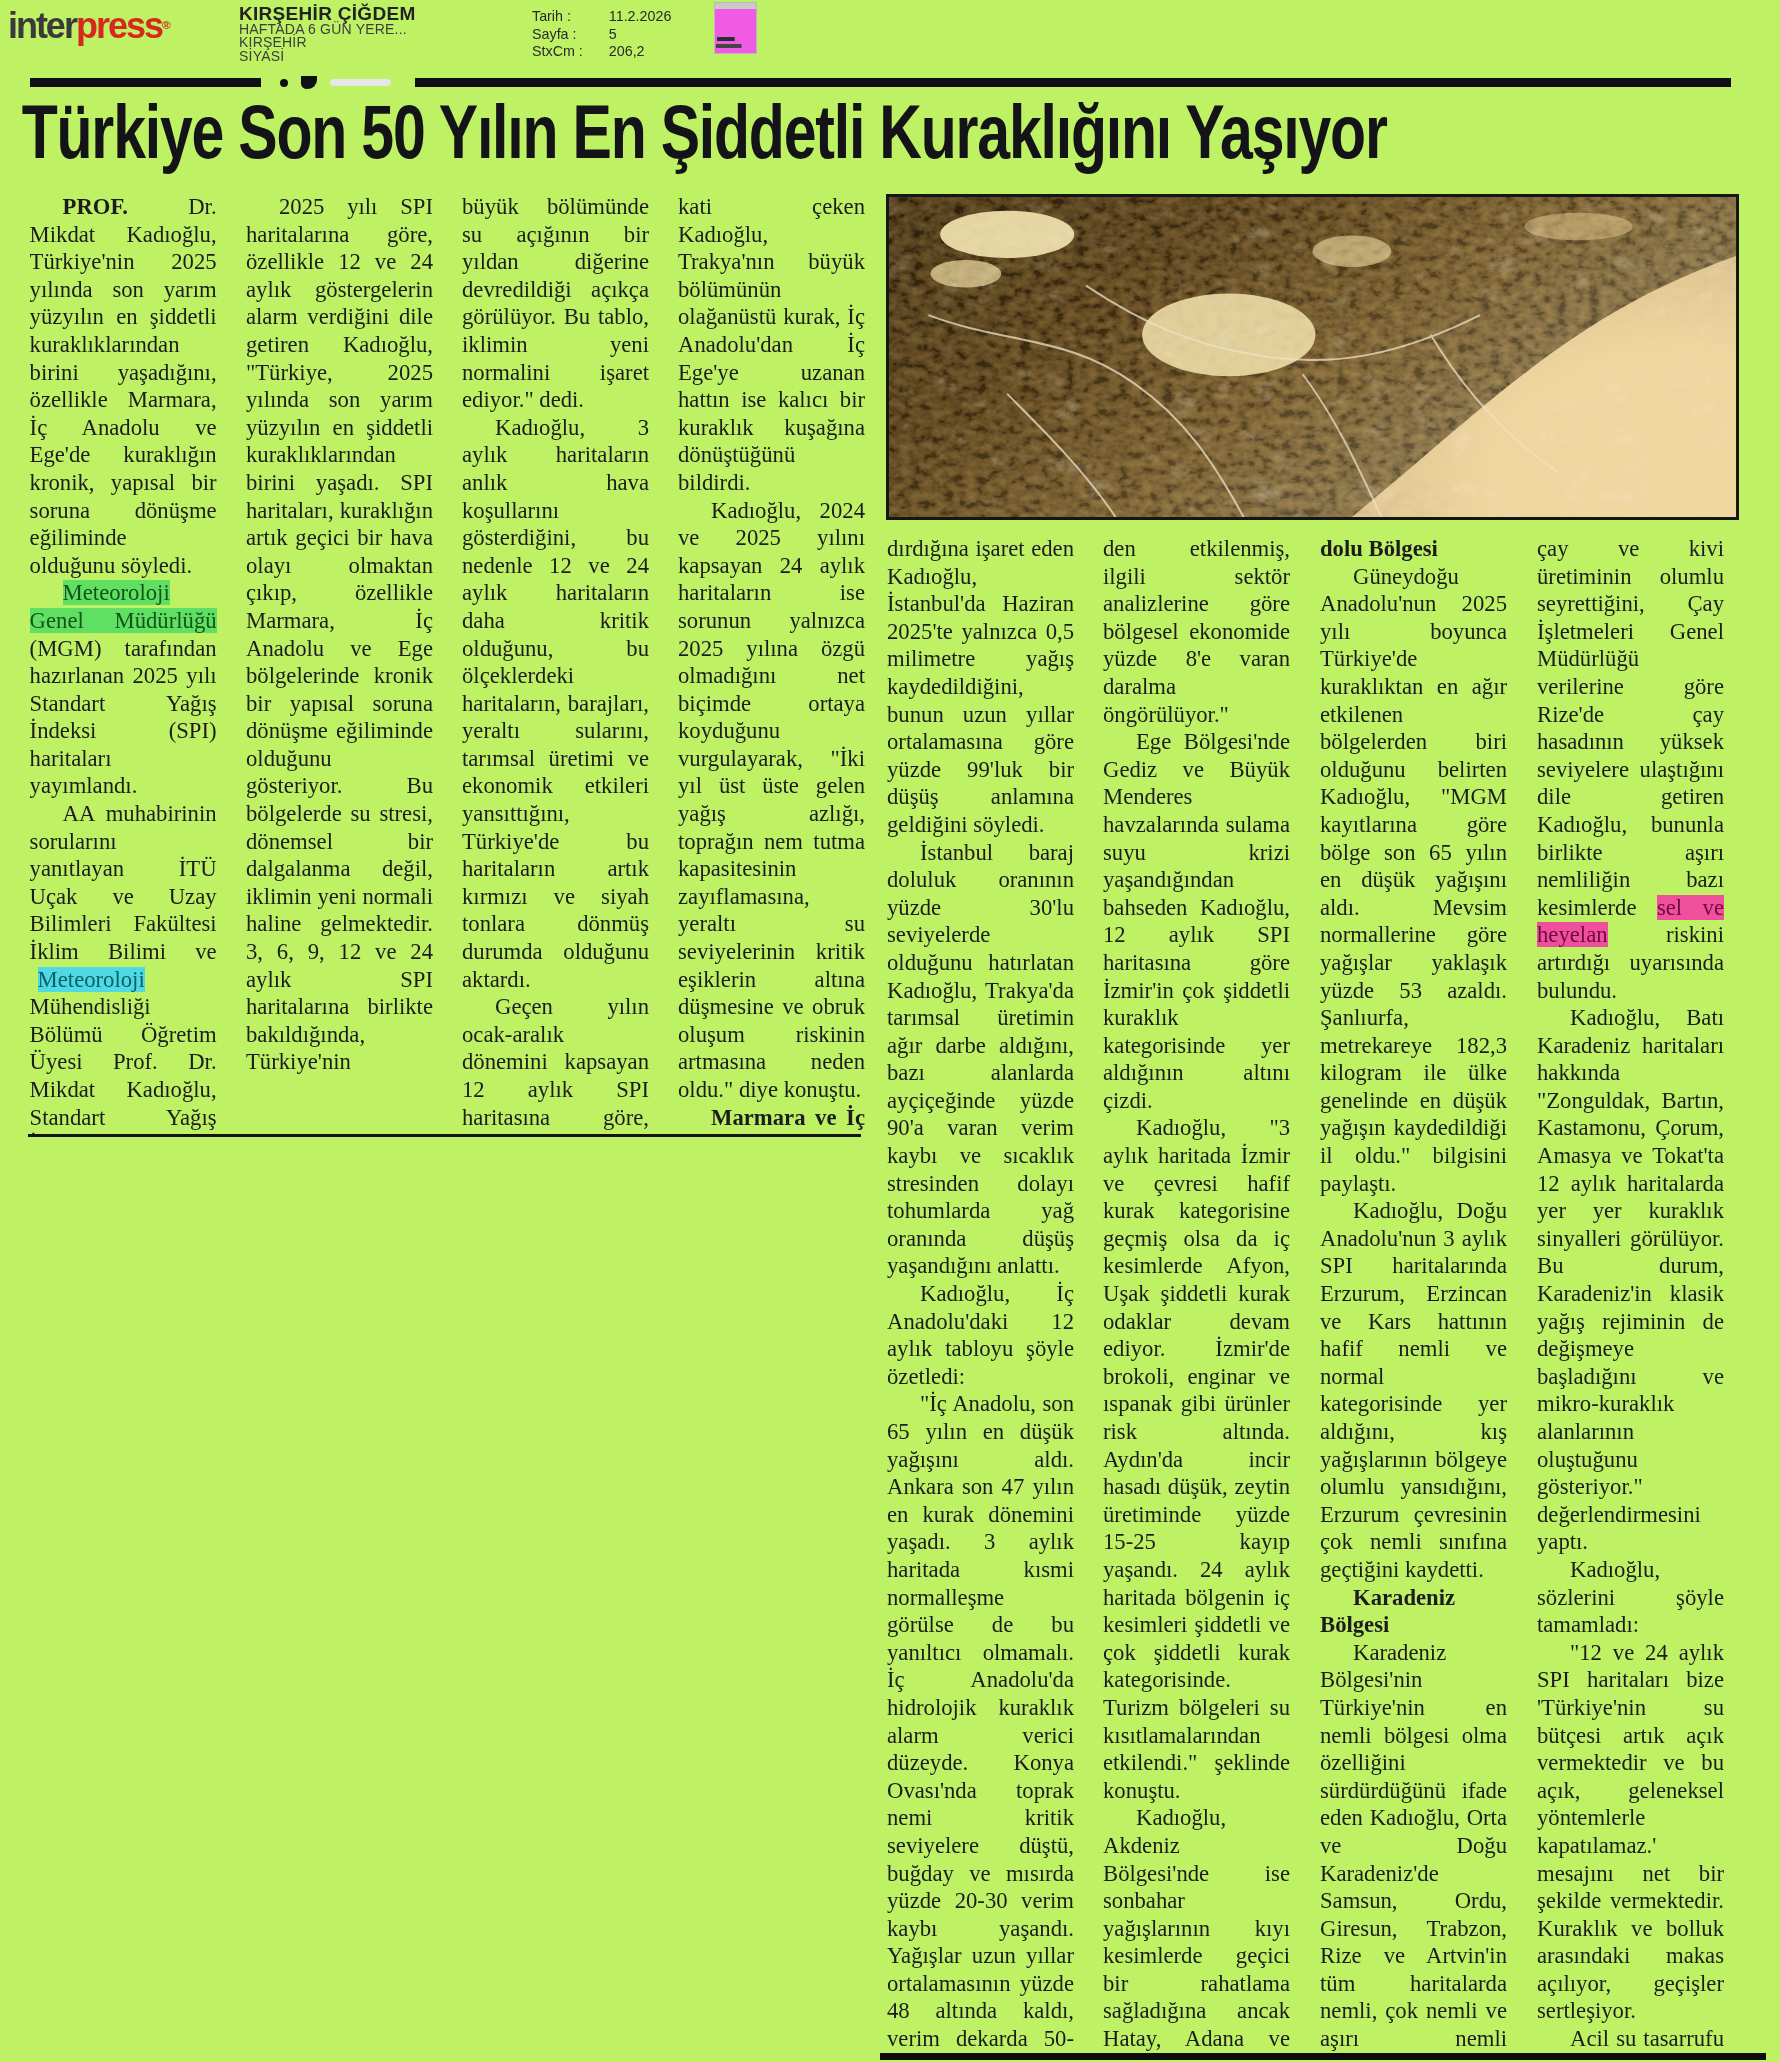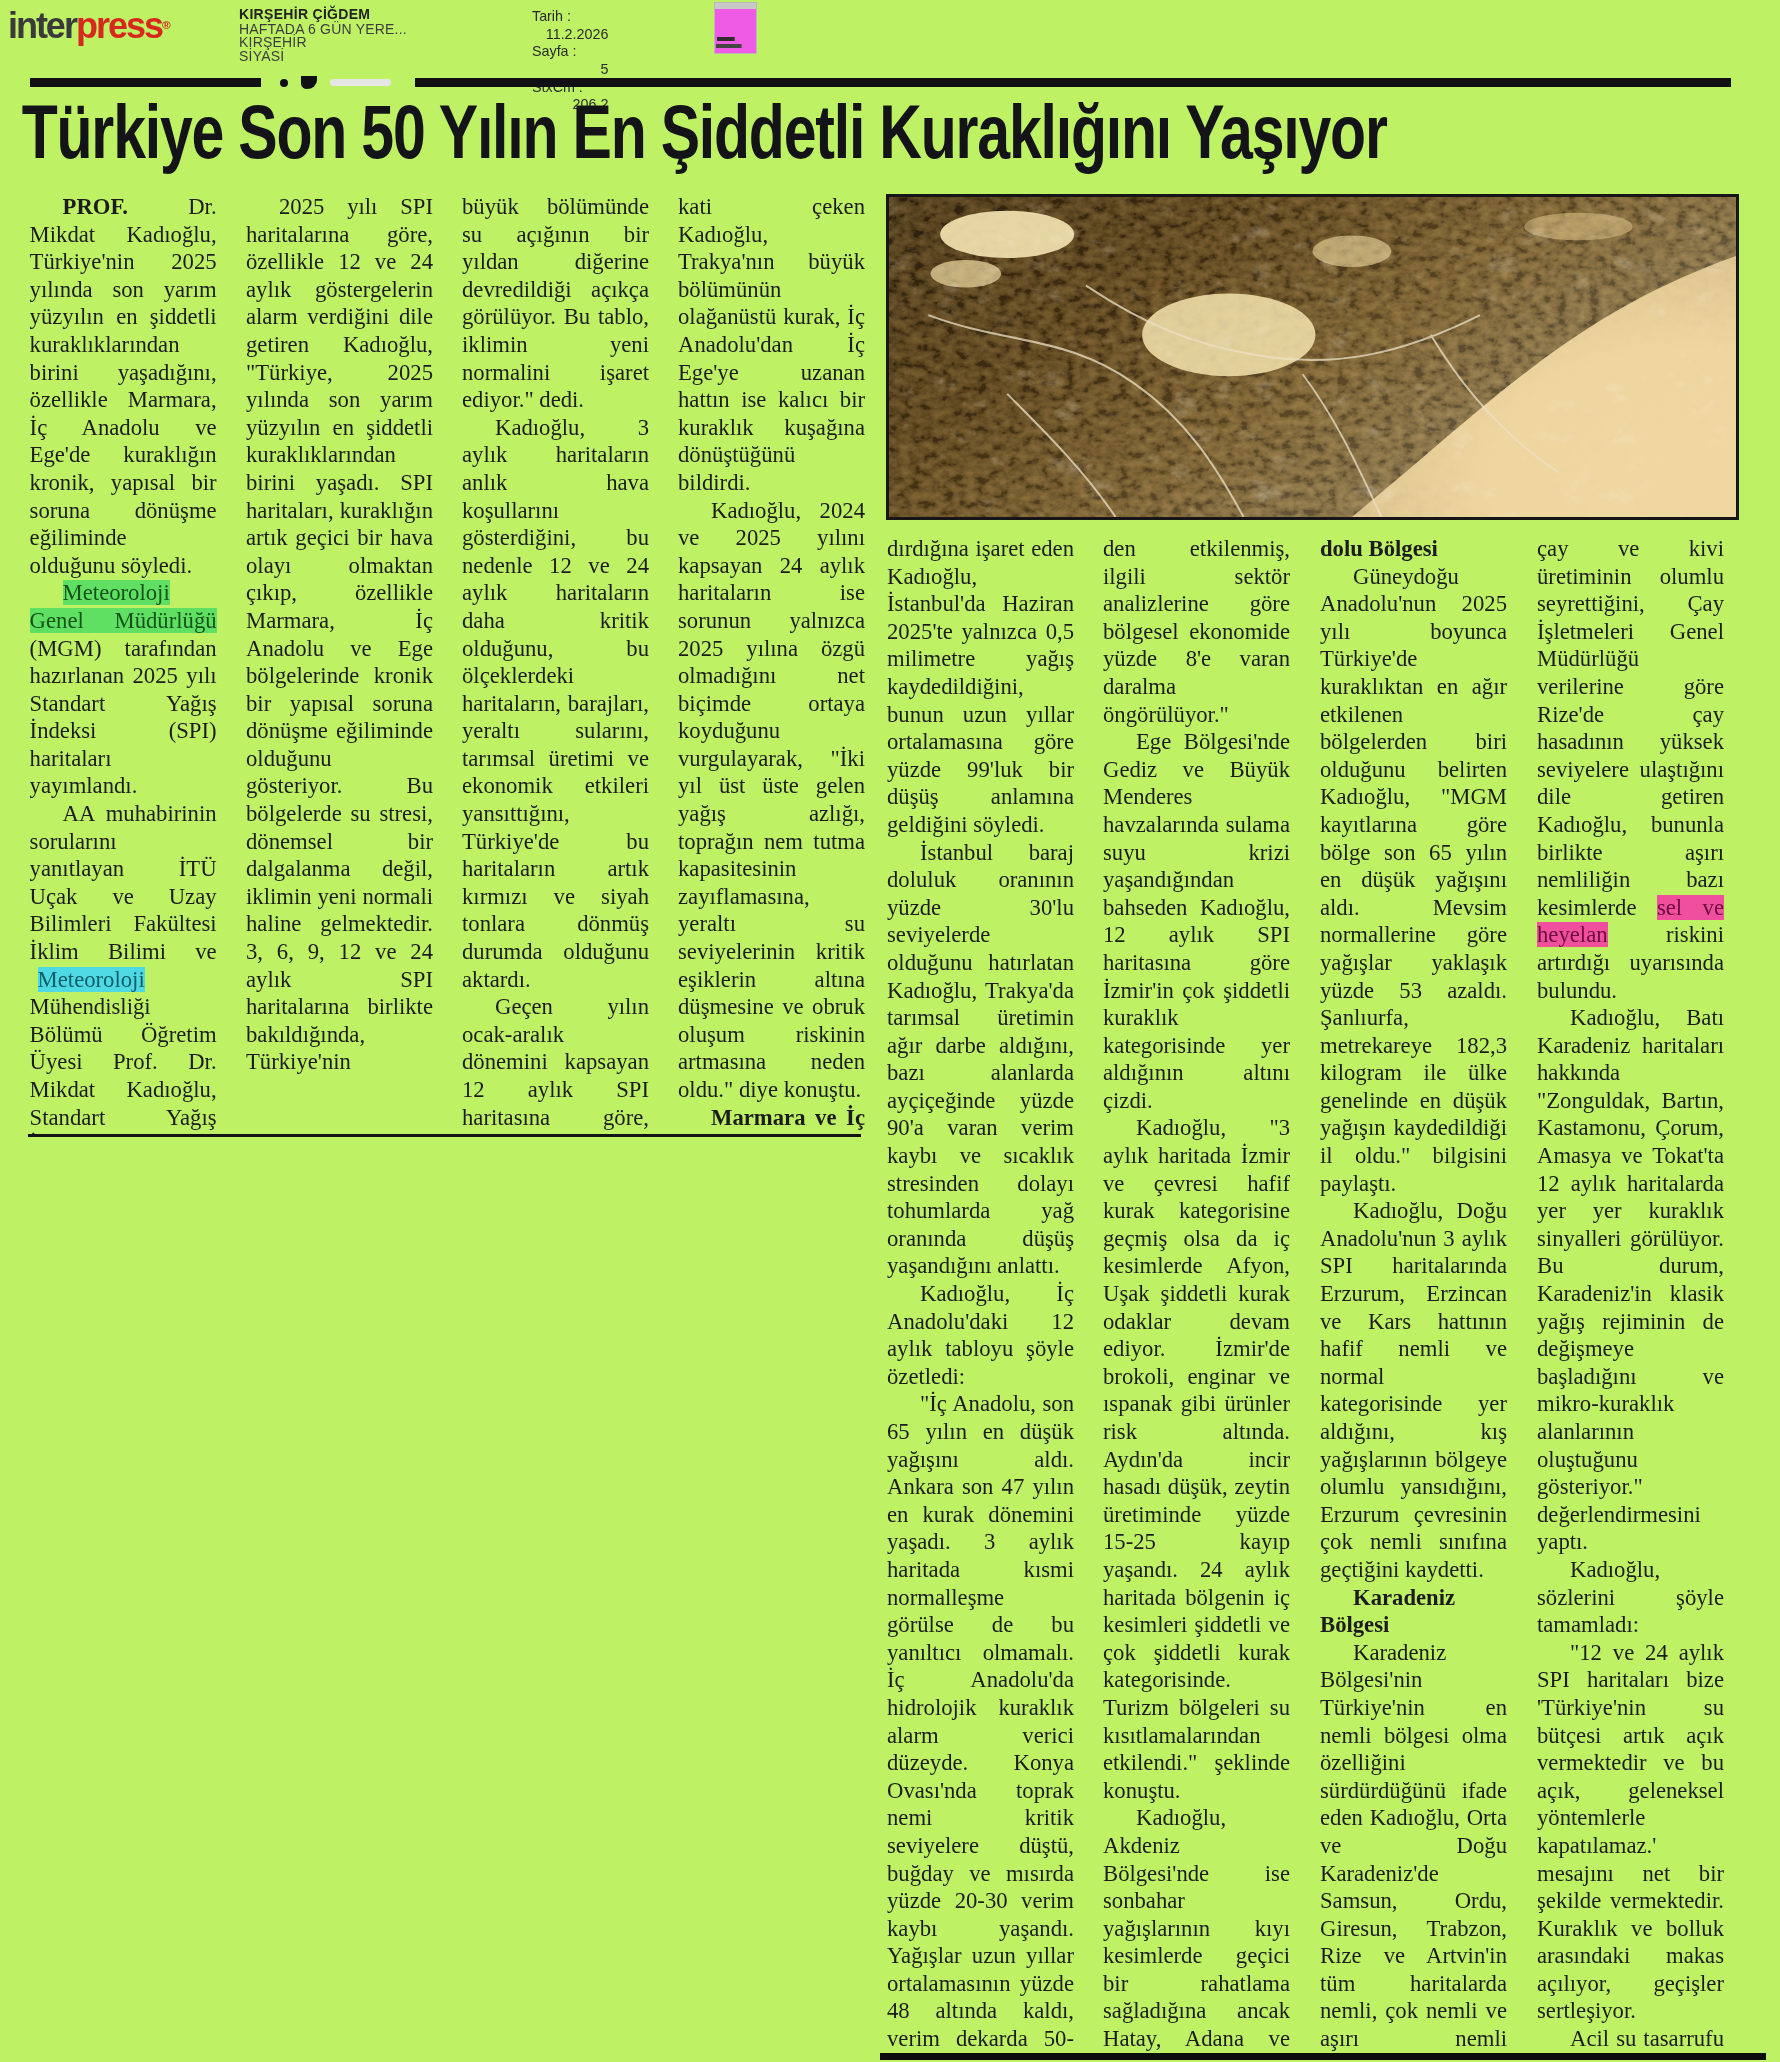--- a/index.html
+++ b/index.html
@@ -4,25 +4,25 @@
 <style>
   html,body{margin:0;padding:0;background:#9a9a9a;}
   #page{position:relative;width:1780px;height:2063px;background:#bef264;overflow:hidden;
         font-family:"Liberation Serif",serif;color:#1c1c1e;}
   
   #logo{position:absolute;left:7.9px;top:5.9px;font-family:"Liberation Sans",sans-serif;
         font-weight:bold;font-size:36px;letter-spacing:-2px;line-height:39px;}
   #logo .p1{color:#3a3a3c;} #logo .p2{color:#d7281e;}
   #logo .reg{font-size:11.8px;vertical-align:top;color:#d7281e;letter-spacing:0;}
   #pub{position:absolute;left:239px;top:5.9px;font-family:"Liberation Sans",sans-serif;color:#3c3c3e;}
-  #pub .name{font-size:14px;font-weight:bold;color:#222;letter-spacing:0.3px;line-height:16.7px;}
+  #pub .name{font-size:19px;font-weight:bold;color:#222;letter-spacing:0.3px;line-height:16.7px;}
   #pub .sub{font-size:14px;line-height:13.8px;letter-spacing:0.2px;}
   #meta{position:absolute;left:532px;top:7.9px;font-family:"Liberation Sans",sans-serif;
         font-size:14.3px;color:#2a2a2c;line-height:17.7px;}
-  #meta .row{display:flex;flex-direction:column;}
+  #meta .row{display:flex;}
   #meta .lab{width:63px;}
   #meta .val{padding-left:13.8px;text-align:right;}
   #thumb{position:absolute;left:715px;top:3px;width:41px;height:50px;cursor:pointer;
      background:
        linear-gradient(#c9c9c9 0 5.9px, transparent 5.9px),
        linear-gradient(180deg, transparent 0 33px, #2e2e2e 33px 37px, transparent 37px) left 2px bottom 5.9px/17.7px 43px no-repeat,
        linear-gradient(180deg, transparent 0 41px, #444 41px 45px, transparent 45px) left 1px bottom 0/25.6px 50px no-repeat,
        #ef5be4;
      outline:1px solid #b9b9b9;}
   

